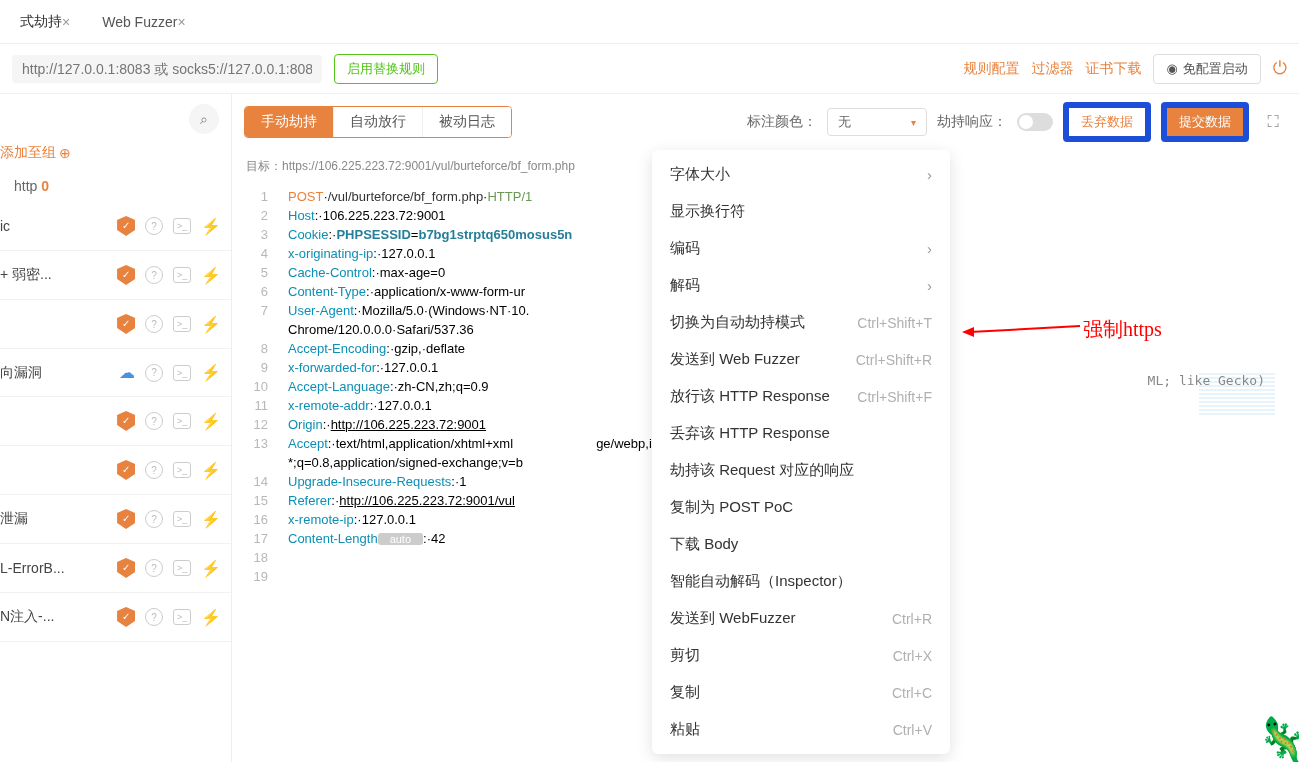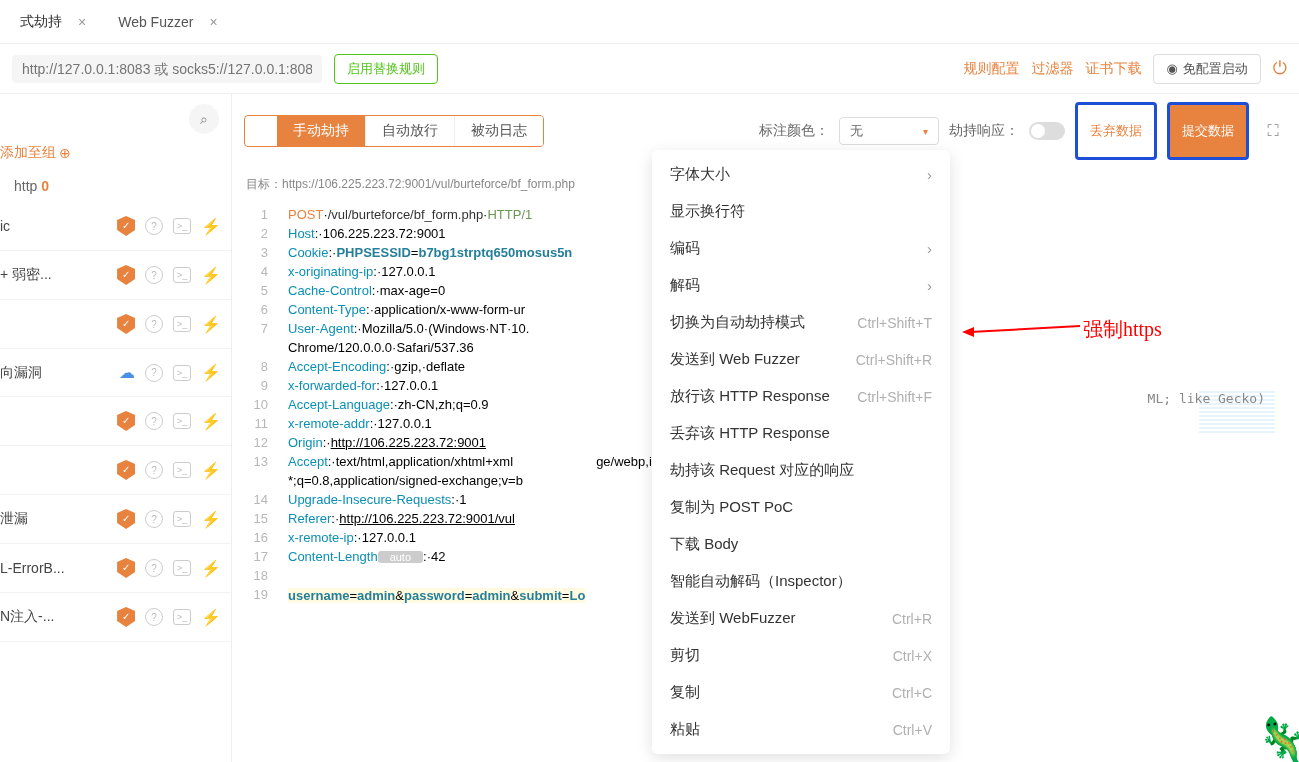--- a/index.html
+++ b/index.html
@@ -1,18 +1,18 @@
 <!DOCTYPE html>
 <html><head>
 <meta charset="utf-8">
 <style>
 * { margin:0; padding:0; box-sizing:border-box; font-family:-apple-system,BlinkMacSystemFont,"Segoe UI","PingFang SC","Microsoft YaHei",sans-serif; }
 body { background:#f8f8f8; width:1299px; height:762px; overflow:hidden; position:relative; }
 .tabs-bar { height:44px; background:#fff; display:flex; align-items:center; border-bottom:1px solid #eee; padding-left:4px; }
-.tab { padding:0 16px; height:44px; display:flex; align-items:center; gap:16px; font-size:14px; color:#555; cursor:pointer; }
+.tab { padding:0 16px; height:44px; display:flex; align-items:center; gap:0; font-size:14px; color:#555; cursor:pointer; }
 .tab.active { color:#333; }
 .tab .close { font-size:14px; color:#999; }
 .toolbar { height:50px; background:#fff; display:flex; align-items:center; padding:0 12px; gap:12px; border-bottom:1px solid #f0f0f0; }
 .url-input { flex:0 0 auto; width:310px; padding:6px 10px; border:none; background:#f5f5f5; border-radius:4px; font-size:14px; color:#333; }
 .enable-btn { padding:5px 12px; background:#fff; border:1px solid #52c41a; color:#52c41a; border-radius:4px; font-size:13px; cursor:pointer; }
 .toolbar .spacer { flex:1; }
 .toolbar-link { color:#e8833f; font-size:14px; cursor:pointer; }
 .config-btn { padding:5px 12px; border:1px solid #ddd; border-radius:4px; font-size:13px; color:#555; cursor:pointer; display:flex; align-items:center; gap:5px; background:#fff; }
 .power-icon { color:#e8833f; font-size:18px; cursor:pointer; }
 .main-row { display:flex; height:calc(100% - 94px); }
@@ -29,28 +29,28 @@
 .shield::after { content:"✓"; color:#fff; font-size:10px; position:absolute; top:50%; left:50%; transform:translate(-50%,-55%); }
 .cloud { color:#4a90e2; font-size:16px; }
 .round { width:18px; height:18px; border:1px solid #ccc; border-radius:50%; display:flex; align-items:center; justify-content:center; font-size:10px; color:#bbb; }
 .term { width:18px; height:16px; border:1px solid #ccc; border-radius:3px; display:flex; align-items:center; justify-content:center; font-size:9px; color:#bbb; }
 .bolt { color:#e8833f; font-size:16px; }
 .content { flex:1; display:flex; flex-direction:column; background:#fafafa; }
 .mode-bar { display:flex; align-items:center; padding:8px 12px; gap:10px; background:#fff; }
 .mode-tabs { display:flex; border:1px solid #e8833f; border-radius:4px; overflow:hidden; }
 .mode-tab { padding:6px 16px; font-size:14px; color:#555; background:#fff; cursor:pointer; border-right:1px solid #eee; }
 .mode-tab:last-child { border-right:none; }
-.mode-tab.active { background:#e8833f; color:#fff;margin-left:32px; }
+.mode-tab.active { background:#e8833f; color:#fff; }
 .mode-bar .spacer { flex:1; }
 .mb-label { font-size:14px; color:#666; }
 .select { width:100px; padding:4px 10px; border:1px solid #ddd; border-radius:4px; font-size:13px; color:#666; display:flex; align-items:center; justify-content:space-between; background:#fff; }
 .select .chev { color:#e8833f; font-size:10px; }
 .toggle { width:36px; height:18px; background:#ddd; border-radius:9px; position:relative; cursor:pointer; }
 .toggle::after { content:""; position:absolute; width:14px; height:14px; background:#fff; border-radius:50%; top:2px; left:2px; }
-.btn-orange { padding:17px 12px; border:3px solid #1d4ed8; color:#e8833f; background:#fff; border-radius:4px; font-size:13px; cursor:pointer; }
+.btn-orange { padding:5px 12px; border:6px solid #1d4ed8; color:#e8833f; background:#fff; border-radius:4px; font-size:13px; cursor:pointer; }
 .btn-orange.fill { background:#e8833f; color:#fff; }
 .expand { width:28px; height:28px; display:flex; align-items:center; justify-content:center; color:#888; cursor:pointer; }
 .target-row { padding:8px 14px; font-size:12px; color:#888; background:#fff; }
 .editor-wrap { flex:1; display:flex; position:relative; overflow:hidden; }
 .editor { flex:1; background:#fff; position:relative; font-family:Consolas,Monaco,monospace; font-size:13px; }
 .gutter { position:absolute; left:0; top:0; width:46px; text-align:right; padding:4px 10px 0 0; color:#b8b8b8; line-height:19px; }
 .code { position:absolute; left:56px; right:0; top:0; padding:4px 0; line-height:19px; white-space:pre; }
 .m { color:#e8833f; } .p { color:#333; } .v { color:#6a9955; } .h { color:#0b8fb5; } .b { color:#267f99; font-weight:600; }
 .u { text-decoration:underline; }
 .badge { background:#ccc; color:#fff; padding:0 12px; border-radius:3px; font-size:11px; }
@@ -228,21 +228,21 @@
 <span class="h">Accept-Language</span>:·zh-CN,zh;q=0.9
 <span class="h">x-remote-addr</span>:·127.0.0.1
 <span class="h">Origin</span>:·<span class="u">http://106.225.223.72:9001</span>
 <span class="h">Accept</span>:·text/html,application/xhtml+xml                       ge/webp,image/apng,*/
 *;q=0.8,application/signed-exchange;v=b
 <span class="h">Upgrade-Insecure-Requests</span>:·1
 <span class="h">Referer</span>:·<span class="u">http://106.225.223.72:9001/vul</span>
 <span class="h">x-remote-ip</span>:·127.0.0.1
 <span class="h">Content-Length</span><span class="badge">auto</span>:·42
 
-<span class="hl"><span class="b">username</span>=<span class="b">admin</span>&amp;<span class="b">password</span>=<span class="b">admin</span>&amp;<span class="b">submit</span>=<span class="b">Lo</span></span></div>
+</div>
       </div>
       <div class="mini-map"></div>
       <span class="peek">ML; like Gecko)</span>
     </div>
   </div>
 </div>
 
 <div class="ctx-menu" id="ctx">
     <div class="ctx-item">
       <span>字体大小</span>

